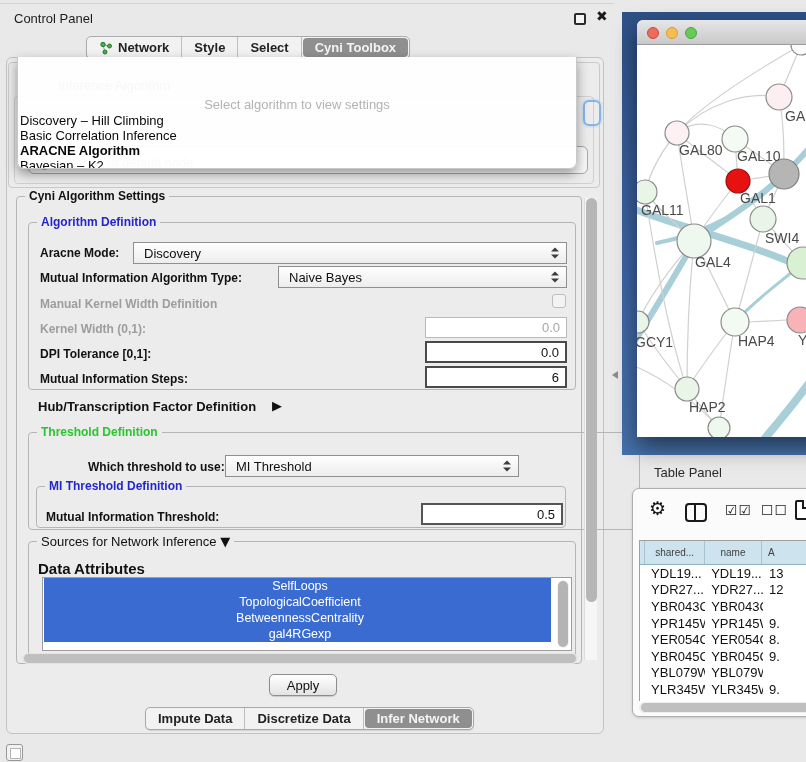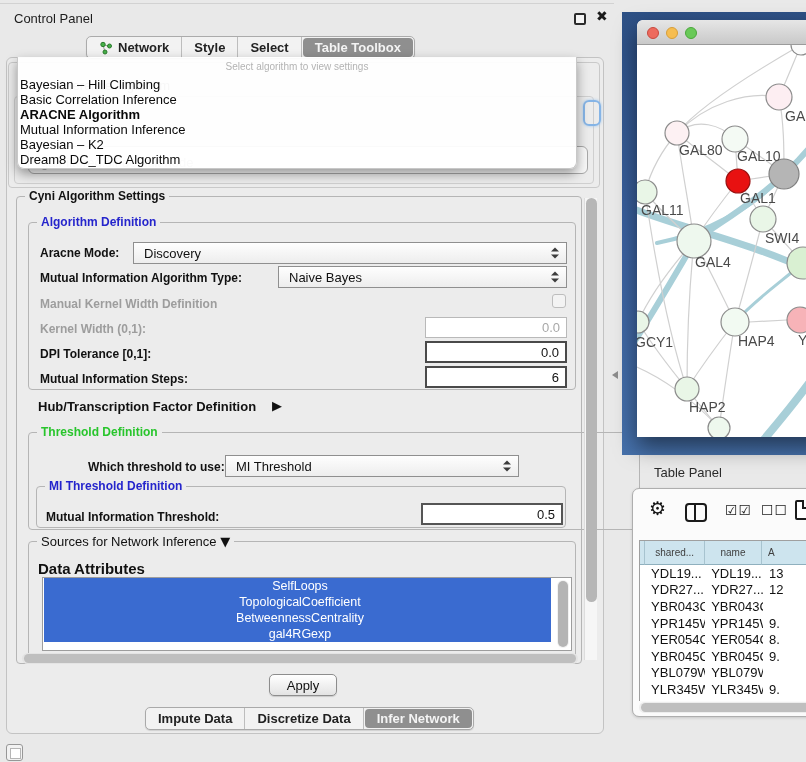--- a/index.html
+++ b/index.html
@@ -25,21 +25,21 @@
 
   
   .ghost-outer { left:8px; top:62px; width:592px; height:126px; border:1px solid #c9c9c9; border-radius:4px; background:#ececec; }
   .ghost-inner { left:14px; top:96px; width:580px; height:88px; border:1px solid #cfcfcf; border-radius:4px; }
   .ghost-label { left:58px; top:78px; font-size:13px; color:#6f6f6f; }
   .ghost-combo { left:28px; top:146px; width:560px; height:28px; border:1px solid #a8a8a8; border-radius:6px; background:#f7f7f7; font-size:13px; color:#a2a2a2; padding:8px 0 0 12px; }
   .ghost-btnfrag { left:583px; top:100px; width:18px; height:26px; border:2px solid #85b4e6; border-radius:6px; box-shadow:0 0 3px #9cc4ec; }
 
   
   .dropdown { left:17px; top:57px; width:560px; height:112px; background:rgba(255,255,255,.94); border:1px solid #c8c8c8; border-top:none; border-radius:0 0 7px 7px; box-shadow:0 5px 12px rgba(0,0,0,.38); z-index:30; overflow:hidden; }
-  .dd-placeholder { text-align:center; color:#b3b3b3; font-size:10px; padding-top:4px; height:20px; }
+  .dd-placeholder { text-align:center; color:#b3b3b3; font-size:13px; padding-top:4px; height:20px;margin-top:36px; }
   .dd-item { font-size:13px; color:#090909; height:15px; line-height:15px; padding-left:2px; white-space:nowrap; }
   .dd-item.bold { font-weight:bold; }
 
   
   .group { position:absolute; border:1px solid #b5b5b5; border-radius:4px; }
   .gtitle { position:absolute; top:-8px; left:8px; background:#ececec; padding:0 4px; font-size:12px; font-weight:bold; color:#111; white-space:nowrap; }
   .gtitle.blue { color:#2525cc; }
   .gtitle.green { color:#28c52c; }
 
   .flabel { position:absolute; font-size:12px; font-weight:bold; color:#111; white-space:nowrap; }
@@ -140,31 +140,30 @@
       </span>
       <span>Network</span>
     </div>
     <div class="tabseg">
         <span>Style</span>
       </div>
     <div class="tabseg">
         <span>Select</span>
       </div>
     <div class="tabseg sel">
-        <span>Table Toolbox</span>
+        <span>Cyni Toolbox</span>
       </div>
   </div>
 
   <div class="abs dropdown">
     <div class="dd-placeholder">Select algorithm to view settings</div>
     <div>
-        <div class="dd-item">Bayesian – Hill Climbing</div>
+        <div class="dd-item">Discovery – Hill Climbing</div>
         <div class="dd-item">Basic Correlation Inference</div>
         <div class="dd-item bold">ARACNE Algorithm</div>
-        <div class="dd-item">Mutual Information Inference</div>
         <div class="dd-item">Bayesian – K2</div>
         <div class="dd-item">Dream8 DC_TDC Algorithm</div>
       </div>
   </div>
 
   <div class="group" style="left:16px; top:196px; width:566px; height:468px;">
     <span class="gtitle">Cyni Algorithm Settings</span>
   </div>
 
   <div class="group" style="left:28px; top:222px; width:548px; height:168px;">

